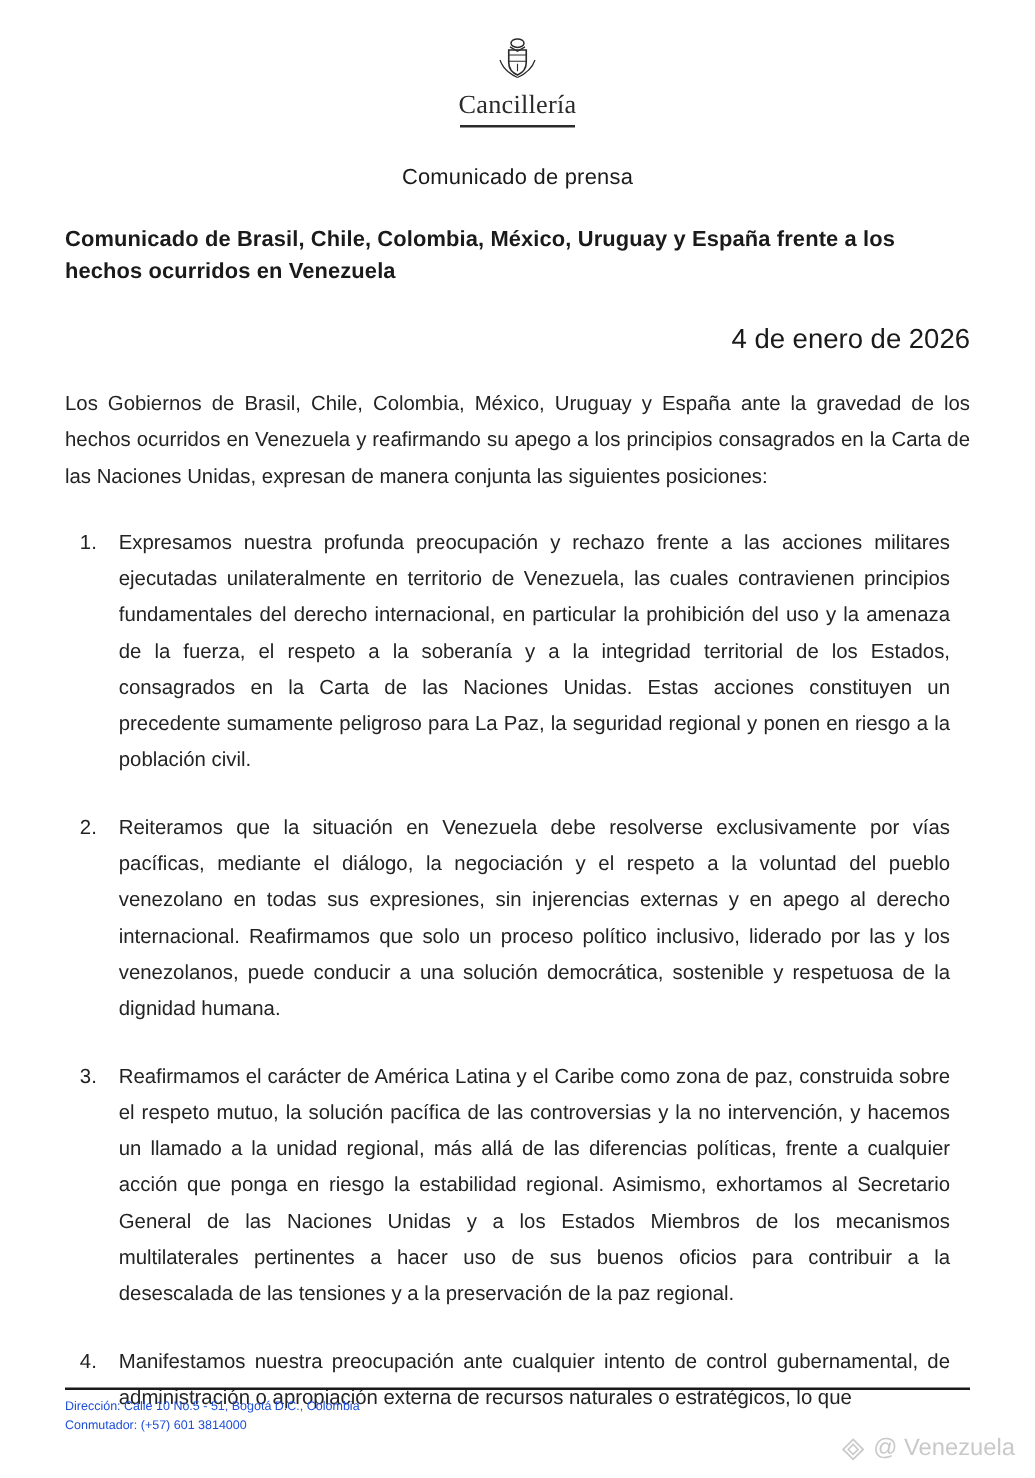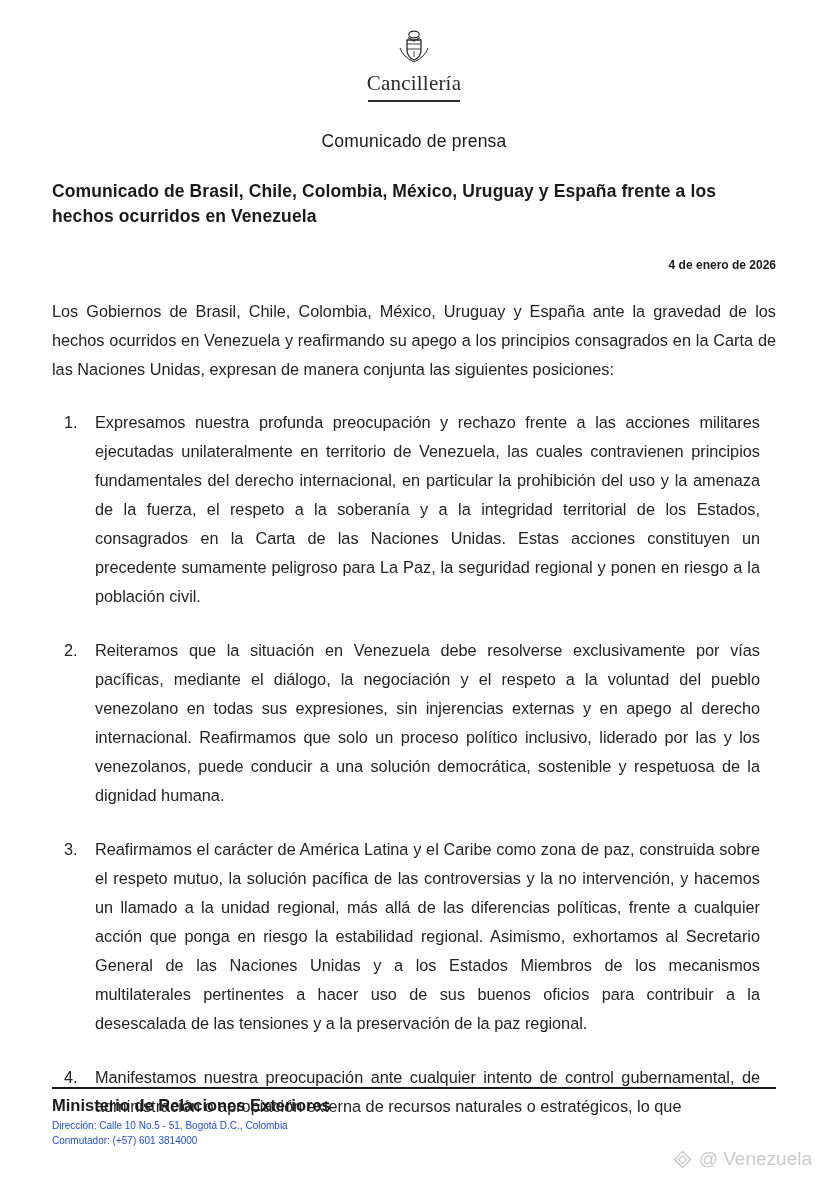--- a/index.html
+++ b/index.html
@@ -58,22 +58,22 @@
   }
   .doc-title {
     font-weight: bold;
     font-size: 17.5px;
     line-height: 1.42;
     margin-top: 27px;
     letter-spacing: 0.1px;
   }
   .doc-date {
     text-align: right;
-    font-weight: bold;
-    font-size: 12px;
+    font-weight: normal;
+    font-size: 22px;
     margin-top: 29px;
   }
   
   .lead {
     font-size: 16.3px;
     line-height: 1.78;
     text-align: justify;
     margin-top: 25px;
     color: #232323;
   }
@@ -161,21 +161,20 @@
 
   <ol class="points">
     <li>Expresamos nuestra profunda preocupación y rechazo frente a las acciones militares ejecutadas unilateralmente en territorio de Venezuela, las cuales contravienen principios fundamentales del derecho internacional, en particular la prohibición del uso y la amenaza de la fuerza, el respeto a la soberanía y a la integridad territorial de los Estados, consagrados en la Carta de las Naciones Unidas. Estas acciones constituyen un precedente sumamente peligroso para La Paz, la seguridad regional y ponen en riesgo a la población civil.</li>
     <li>Reiteramos que la situación en Venezuela debe resolverse exclusivamente por vías pacíficas, mediante el diálogo, la negociación y el respeto a la voluntad del pueblo venezolano en todas sus expresiones, sin injerencias externas y en apego al derecho internacional. Reafirmamos que solo un proceso político inclusivo, liderado por las y los venezolanos, puede conducir a una solución democrática, sostenible y respetuosa de la dignidad humana.</li>
     <li>Reafirmamos el carácter de América Latina y el Caribe como zona de paz, construida sobre el respeto mutuo, la solución pacífica de las controversias y la no intervención, y hacemos un llamado a la unidad regional, más allá de las diferencias políticas, frente a cualquier acción que ponga en riesgo la estabilidad regional. Asimismo, exhortamos al Secretario General de las Naciones Unidas y a los Estados Miembros de los mecanismos multilaterales pertinentes a hacer uso de sus buenos oficios para contribuir a la desescalada de las tensiones y a la preservación de la paz regional.</li>
     <li>Manifestamos nuestra preocupación ante cualquier intento de control gubernamental, de administración o apropiación externa de recursos naturales o estratégicos, lo que</li>
   </ol>
 
   <div class="footer">
     <div class="footer-rule"></div>
-    <div class="footer-title">Ministerio de Relaciones Exteriores</div>
     <div class="footer-line">Dirección: Calle 10 No.5 - 51, Bogotá D.C., Colombia</div>
     <div class="footer-line">Conmutador: (+57) 601 3814000</div>
   </div>
 
   <div class="watermark">
     <span class="wm-mark">
       <svg viewBox="0 0 19 19" width="19" height="19" aria-hidden="true">
         <polygon points="9.5,1.5 17.5,9.5 9.5,17.5 1.5,9.5" fill="none" stroke="#c9c9c9" stroke-width="1.4"></polygon>
         <polygon points="9.5,5.5 13.5,9.5 9.5,13.5 5.5,9.5" fill="none" stroke="#c9c9c9" stroke-width="1.2"></polygon>
       </svg>

